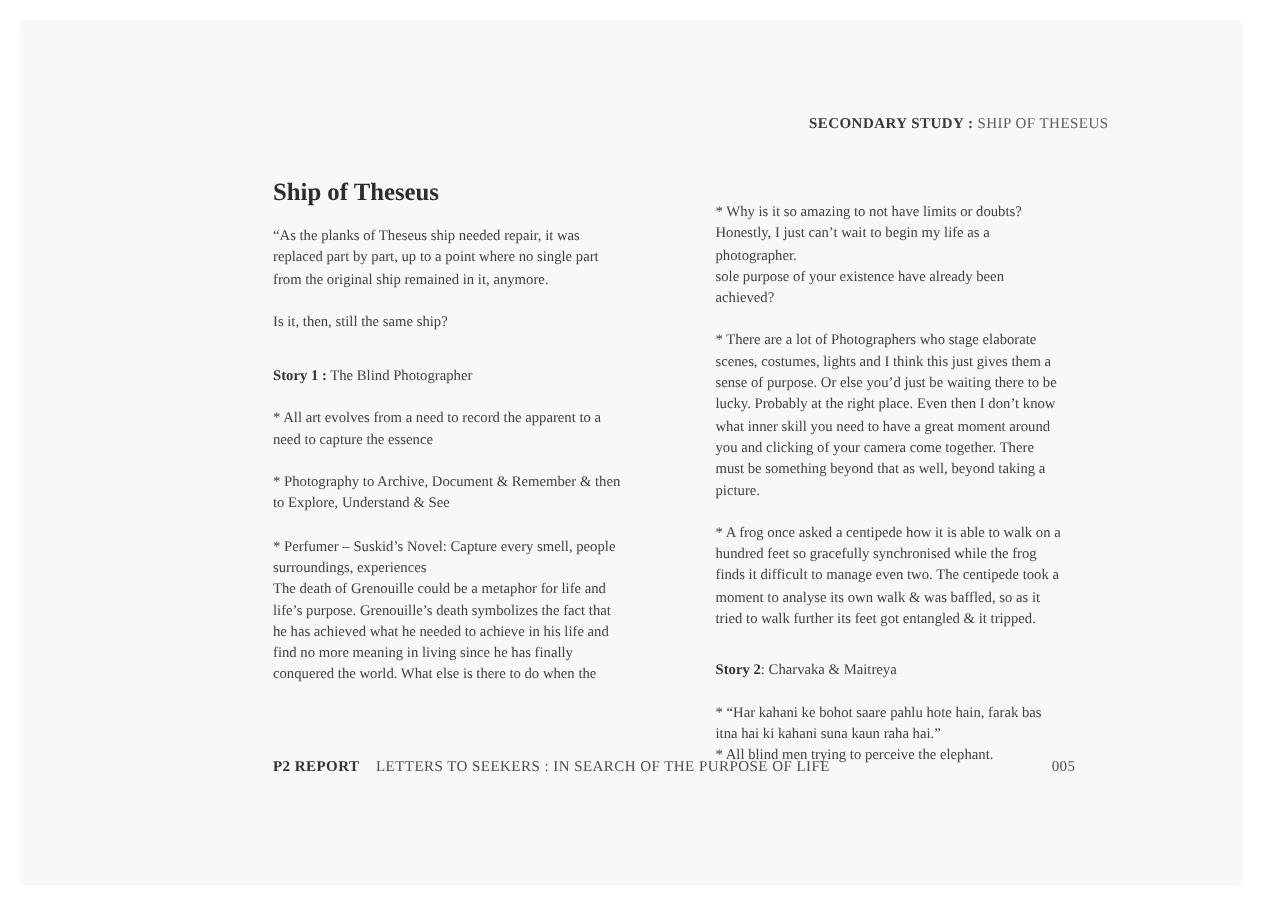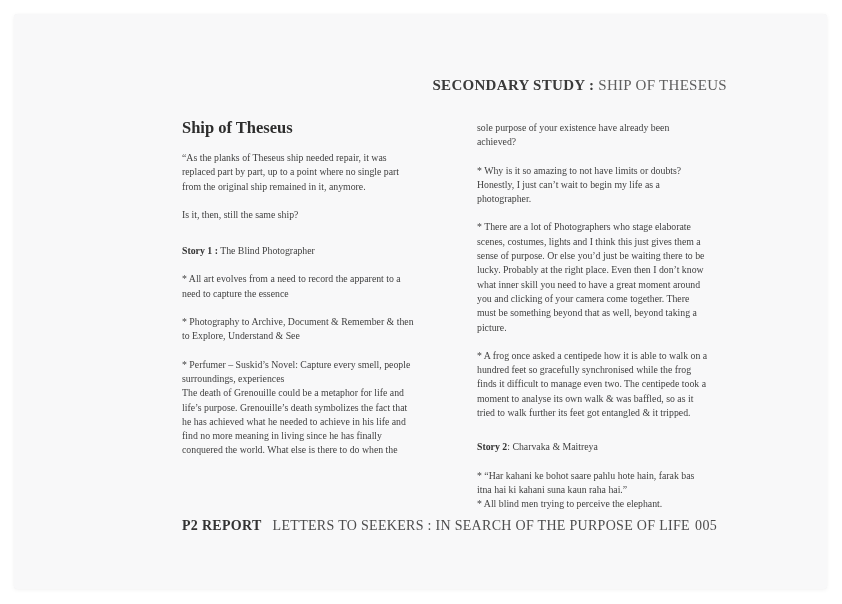--- a/index.html
+++ b/index.html
@@ -14,22 +14,22 @@
   .page {
     position: absolute;
     left: 14px; top: 14px;
     width: 813px; height: 575px;
     background: #f8f8f9;
     border-radius: 3px;
     box-shadow: 0 1px 4px rgba(0,0,0,0.05), 0 0 1px rgba(0,0,0,0.04);
   }
   .running-header {
     position: absolute;
-    top: 63px; right: 100px;
-    font-size: 15px;
+    top: 63px; right: 88px;
+    font-size: 10px;
     letter-spacing: 0.3px;
     white-space: nowrap;
     text-align: right;
   }
   .running-header .hdr-bold { font-weight: bold; color: #3a3a3a; }
   .running-header .hdr-light { color: #5e5e5e; }
 
   .col-left {
     position: absolute;
     left: 168px; top: 104px;
@@ -59,24 +59,24 @@
     font-size: 9.8px;
     line-height: 14.3px;
     color: #3f3f3f;
     margin-top: 22px;
   }
   .story-heading.tight { margin-top: 20px; }
   .story-heading .story-bold { font-weight: bold; color: #333333; }
 
   .page-footer {
     position: absolute;
-    left: 168px; top: 504px; right: 110px;
+    left: 168px; top: 492px; right: 110px;
     display: flex;
     align-items: center;
-    font-size: 14px;
+    font-size: 10px;
     letter-spacing: 0.3px;
     white-space: nowrap;
   }
   .page-footer .ftr-label { font-weight: bold; color: #333333; margin-right: 11px; }
   .page-footer .ftr-title { color: #4d4d4d; }
   .page-footer .ftr-page { margin-left: auto; color: #4d4d4d; }
 </style>
 </head>
 <body>
 
@@ -102,25 +102,25 @@
     <div class="para">* Perfumer – Suskid’s Novel: Capture every smell, people
 surroundings, experiences
 The death of Grenouille could be a metaphor for life and
 life’s purpose. Grenouille’s death symbolizes the fact that
 he has achieved what he needed to achieve in his life and
 find no more meaning in living since he has finally
 conquered the world. What else is there to do when the</div>
   </div>
 
   <div class="col-right">
-    <div class="para first">sole purpose of your existence have already been
-achieved?</div>
     <div class="para">* Why is it so amazing to not have limits or doubts?
 Honestly, I just can’t wait to begin my life as a
 photographer.</div>
+    <div class="para first">sole purpose of your existence have already been
+achieved?</div>
     <div class="para">* There are a lot of Photographers who stage elaborate
 scenes, costumes, lights and I think this just gives them a
 sense of purpose. Or else you’d just be waiting there to be
 lucky. Probably at the right place. Even then I don’t know
 what inner skill you need to have a great moment around
 you and clicking of your camera come together. There
 must be something beyond that as well, beyond taking a
 picture.</div>
     <div class="para">* A frog once asked a centipede how it is able to walk on a
 hundred feet so gracefully synchronised while the frog

